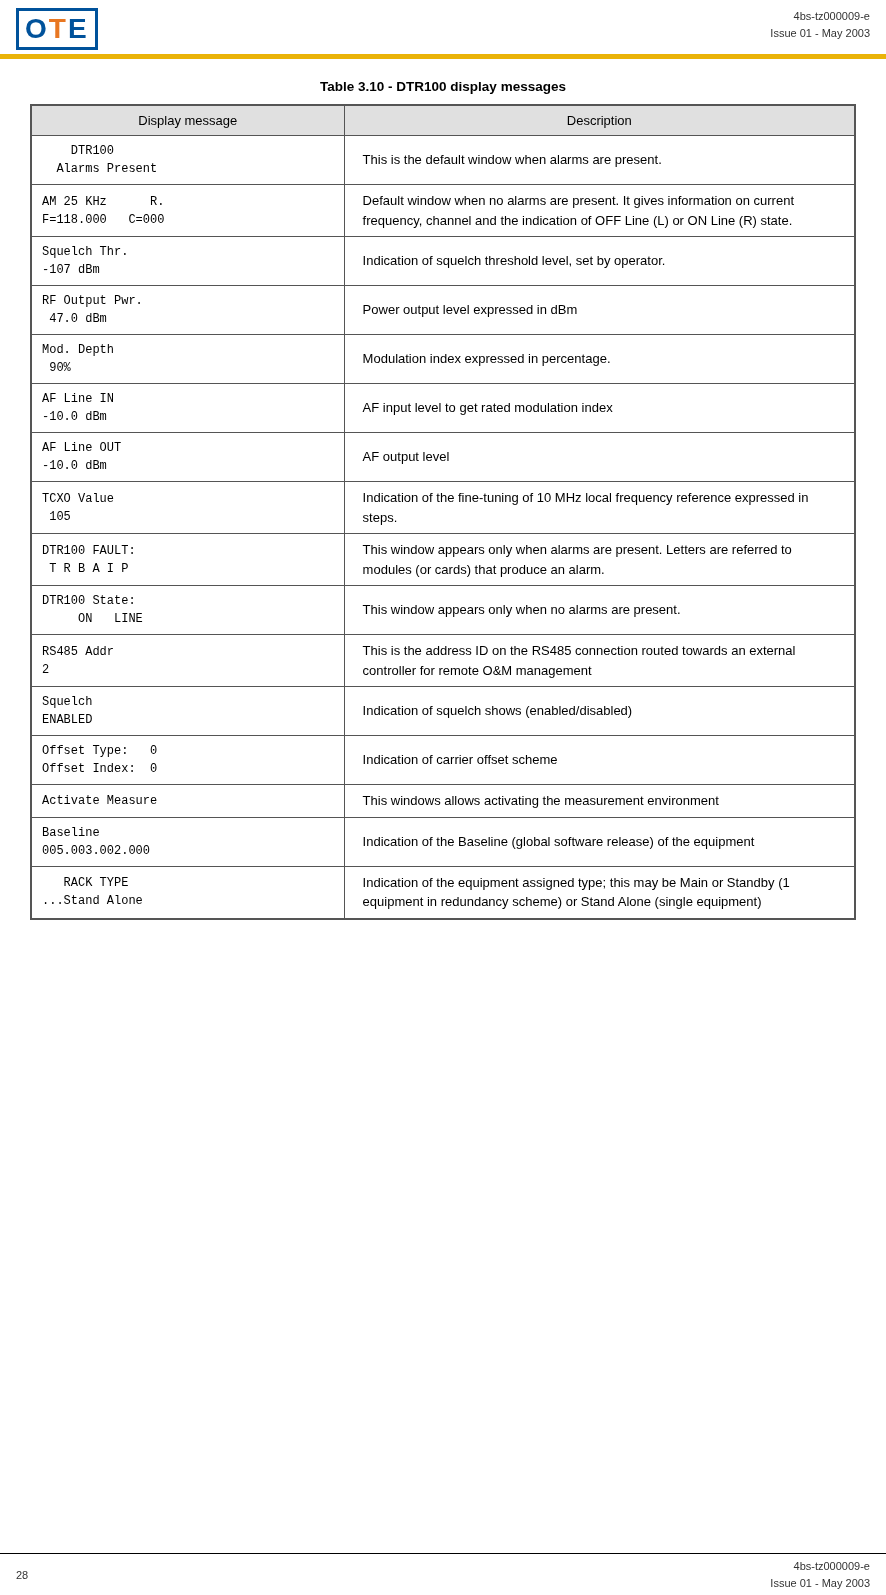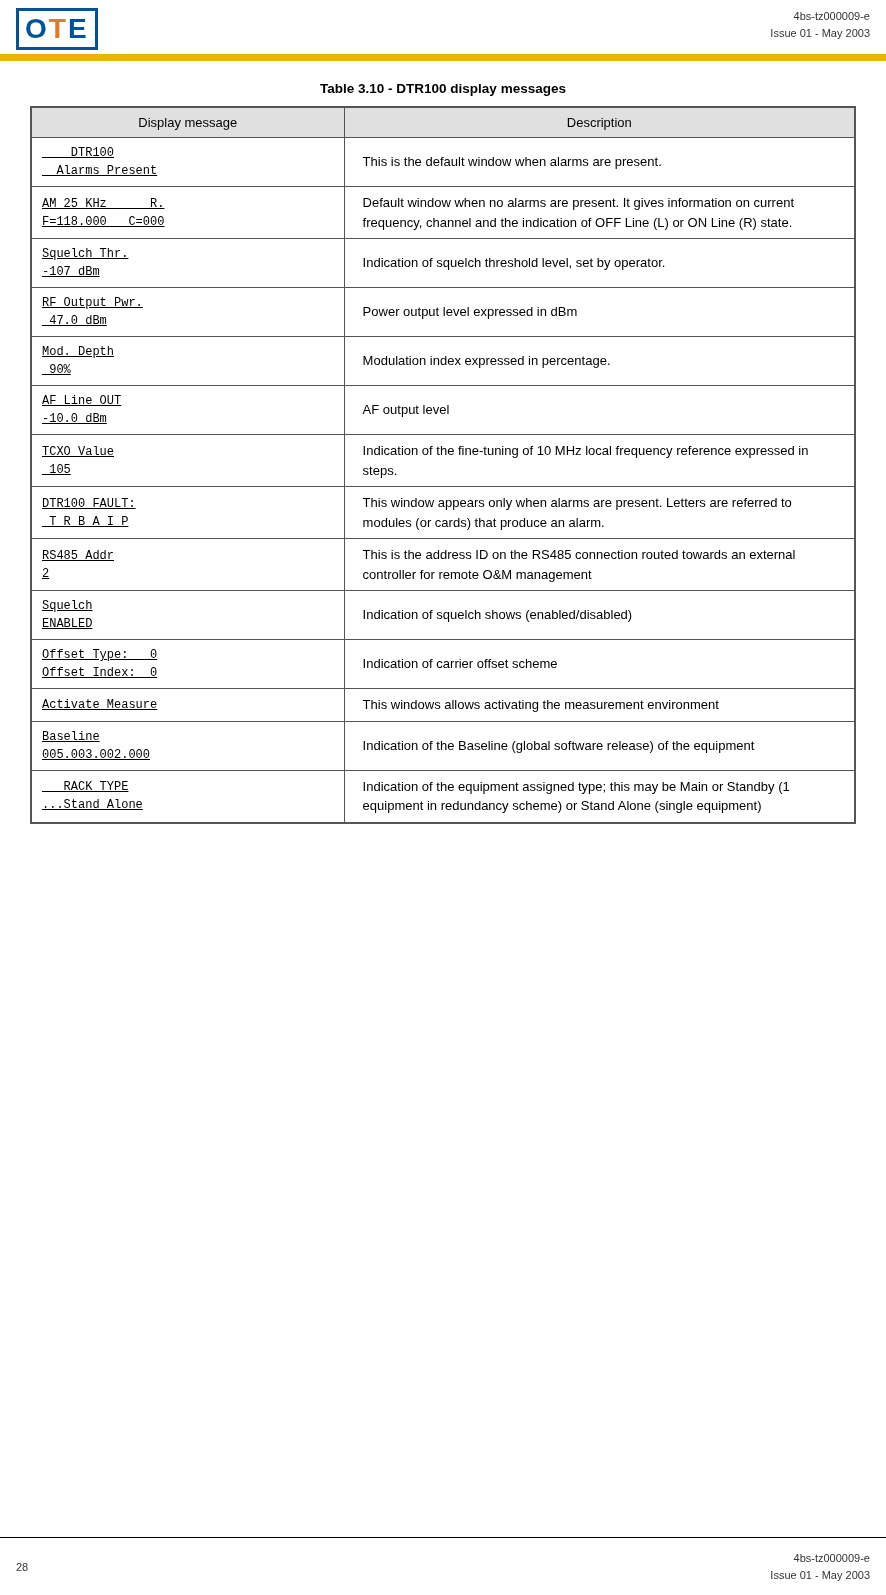--- a/index.html
+++ b/index.html
@@ -12,21 +12,21 @@
       min-height: 1595px;
       position: relative;
     }
 
     
     .header {
       display: flex;
       justify-content: space-between;
       align-items: flex-start;
       padding: 8px 16px 4px 16px;
-      border-bottom: 7px solid #eab308;
+      border-bottom: 5px solid #eab308;
     }
     .logo-area {
       display: flex;
       align-items: center;
     }
     .logo-box {
       border: 3px solid #00529b;
       padding: 2px 6px;
       margin-right: 10px;
     }
@@ -82,37 +82,36 @@
       font-size: 13px;
       line-height: 1.5;
     }
     .data-table td.display-msg {
       font-family: 'Courier New', monospace;
       font-size: 12px;
       white-space: pre;
       text-align: left;
       vertical-align: middle;
       padding: 6px 10px;
-      text-decoration: underline;
     }
     .data-table td.description {
       vertical-align: middle;
     }
 
     
     .footer {
       position: absolute;
       bottom: 0;
       left: 0;
       right: 0;
       display: flex;
       justify-content: space-between;
       align-items: center;
       border-top: 1px solid #000;
-      padding: 12px 16px;
+      padding: 4px 16px;
       font-size: 11px;
       color: #333;
     }
     .footer-page {
       font-size: 11px;
     }
     .footer-doc-info {
       text-align: right;
       line-height: 1.5;
     }
@@ -162,33 +161,43 @@
           <td class="display-msg">RF Output Pwr.
  47.0 dBm</td>
           <td class="description">Power output level expressed in dBm</td>
         </tr>
         <tr>
           <td class="display-msg">Mod. Depth
  90%</td>
           <td class="description">Modulation index expressed in percentage.</td>
         </tr>
         <tr>
+          <td class="display-msg">AF Line IN
+-10.0 dBm</td>
+          <td class="description">AF input level to get rated modulation index</td>
+        </tr>
+        <tr>
           <td class="display-msg">AF Line OUT
 -10.0 dBm</td>
           <td class="description">AF output level</td>
         </tr>
         <tr>
           <td class="display-msg">TCXO Value
  105</td>
           <td class="description">Indication of the fine-tuning of 10 MHz local frequency reference expressed in steps.</td>
         </tr>
         <tr>
           <td class="display-msg">DTR100 FAULT:
  T R B A I P</td>
           <td class="description">This window appears only when alarms are present. Letters are referred to modules (or cards) that produce an alarm.</td>
+        </tr>
+        <tr>
+          <td class="display-msg">DTR100 State:
+     ON   LINE</td>
+          <td class="description">This window appears only when no alarms are present.</td>
         </tr>
         <tr>
           <td class="display-msg">RS485 Addr
 2</td>
           <td class="description">This is the address ID on the RS485 connection routed towards an external controller for remote O&amp;M management</td>
         </tr>
         <tr>
           <td class="display-msg">Squelch
 ENABLED</td>
           <td class="description">Indication of squelch shows (enabled/disabled)</td>

